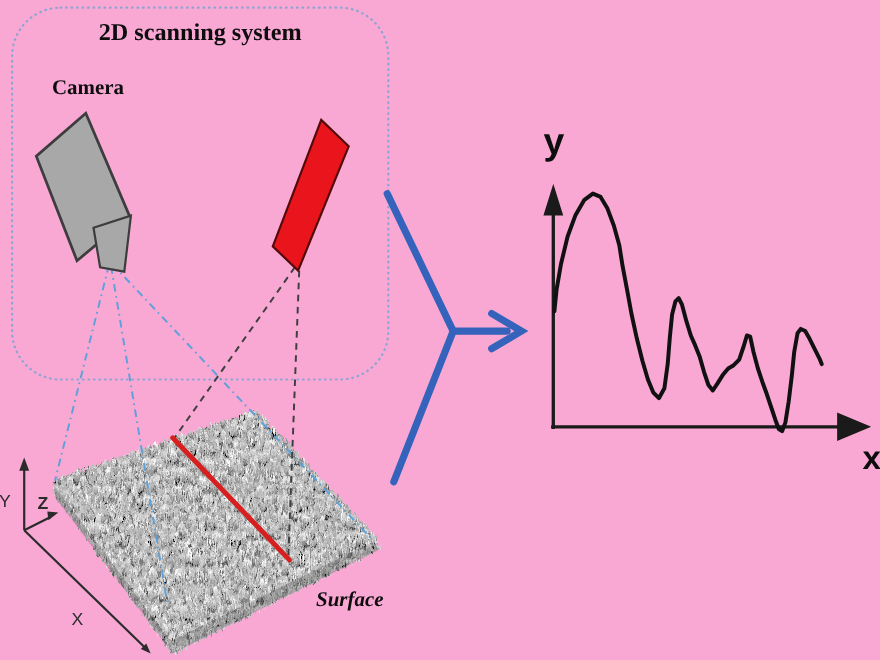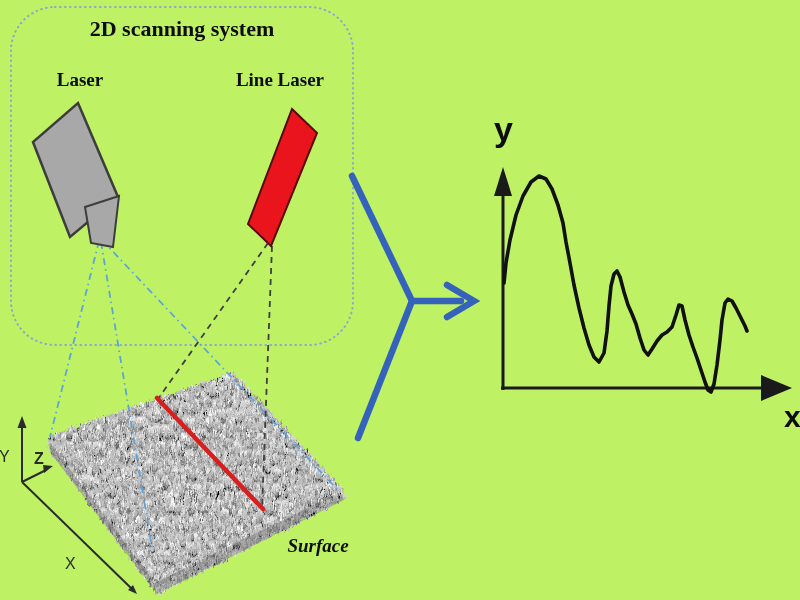--- a/index.html
+++ b/index.html
@@ -1,17 +1,17 @@
 <!DOCTYPE html>
 <html><head>
 <meta charset="utf-8">
 <style>
   html,body{margin:0;padding:0;background:#ffffff;}
   #canvas{
-    position:relative;width:800px;height:600px;background:#bef264;
+    position:relative;width:800px;height:600px;background:#f9a8d4;
     overflow:hidden;font-family:"Liberation Serif","DejaVu Serif",serif;
   }
   #diagram-svg{position:absolute;left:0;top:0;z-index:1;}
   .lbl{position:absolute;z-index:2;color:#0d0d0d;white-space:nowrap;}
   .lbl.serif{font-family:"Liberation Serif","DejaVu Serif",serif;font-weight:700;}
   .lbl.sans{font-family:"Liberation Sans","DejaVu Sans",sans-serif;}
   #box-title{left:11px;top:16px;width:342px;text-align:center;font-size:22px;}
   #camera-label{left:40px;top:69px;width:80px;text-align:center;font-size:19px;}
   #laser-label{left:225px;top:69px;width:110px;text-align:center;font-size:19px;}
   #surface-label{left:280px;top:535px;width:76px;text-align:center;font-size:19px;font-style:italic;}
@@ -89,22 +89,21 @@
       <line x1="503" y1="390" x2="503" y2="192"></line>
       <polygon points="503,167 494,196 512,196" stroke="none"></polygon>
       <line x1="501" y1="388" x2="764" y2="388"></line>
       <polygon points="792,388 761,375 761,401" stroke="none"></polygon>
     </g>
 
     <polyline fill="none" stroke="#111111" stroke-width="3.6" stroke-linecap="round" stroke-linejoin="round" points="504,283 506,263 510,240 516,215 523,196 531,182 539,176 546,179 552,189 558,205 563,223 566,242 570,263 574,285 579,308 584,328 589,345 594,357 599,362 604,353 607,331 609,306 611,286 614,274 617,271 620,277 624,292 628,305 632,314 636,324 640,338 644,350 648,355 652,349 657,341 662,335 667,332 672,327 676,315 679,305 682,306 685,320 689,335 693,347 697,358 701,370 705,382 708,390 711,392 714,384 717,365 720,340 722,320 725,303 728,299 732,301 736,308 741,318 745,326 747,331"></polyline>
   </svg>
 
   <div class="lbl serif" id="box-title">2D scanning system</div>
-  <div class="lbl serif" id="camera-label">Laser</div>
-  <div class="lbl serif" id="laser-label">Line Laser</div>
+  <div class="lbl serif" id="camera-label">Camera</div>
   <div class="lbl serif" id="surface-label">Surface</div>
 
   <div class="lbl sans" id="surf-axis-y-label">Y</div>
   <div class="lbl sans" id="surf-axis-z-label">Z</div>
   <div class="lbl sans" id="surf-axis-x-label">X</div>
 
   <div class="lbl sans" id="profile-y-label">y</div>
   <div class="lbl sans" id="profile-x-label">x</div>
 </div>
 

